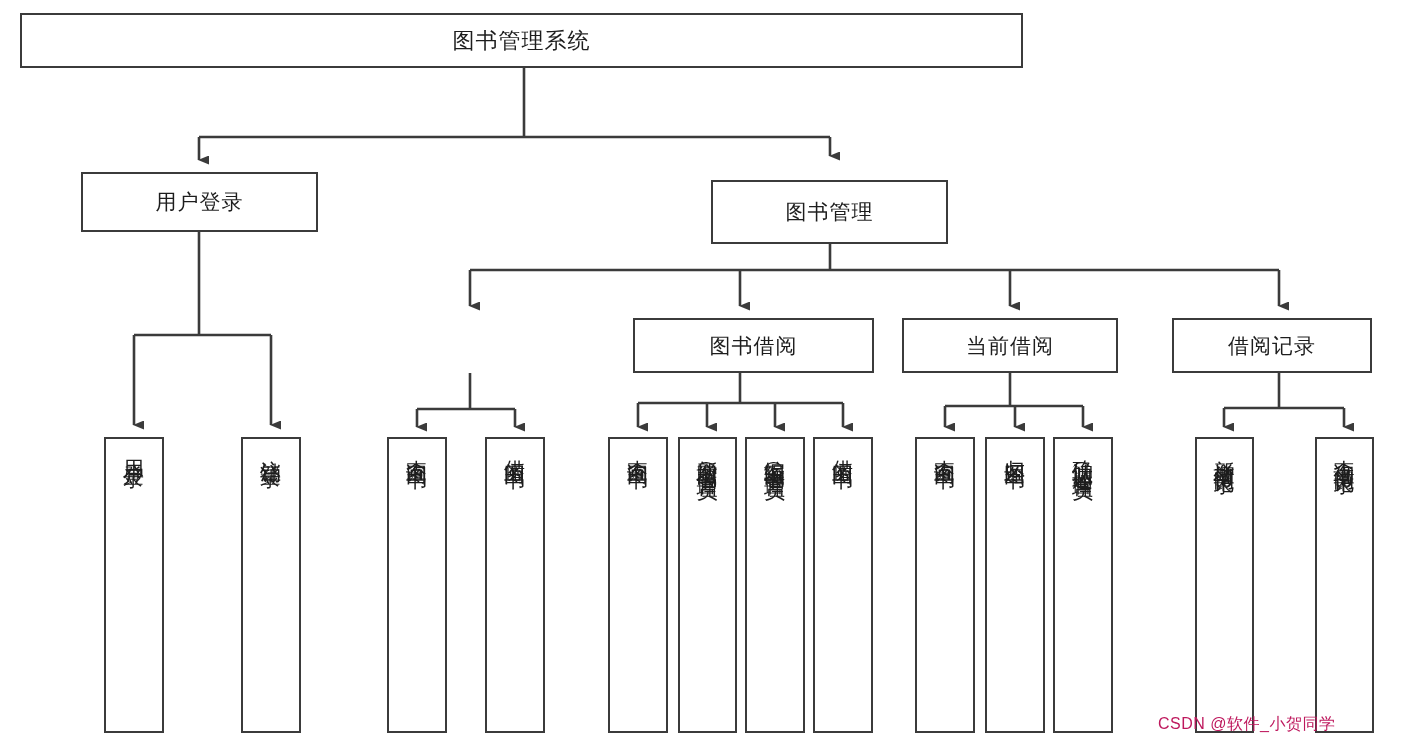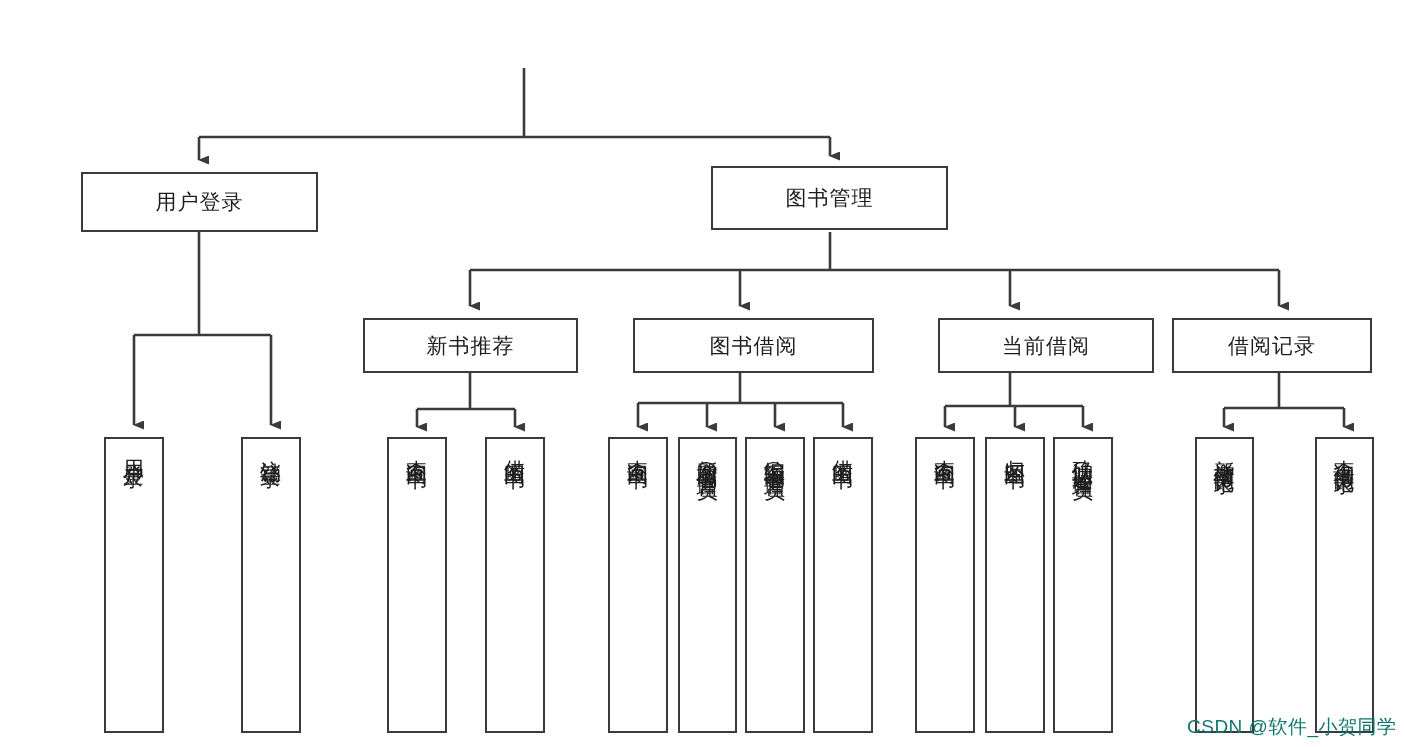--- a/index.html
+++ b/index.html
@@ -51,24 +51,24 @@
     line-height: 1.0;
     letter-spacing: 3px;
     color: #1d1d1d;
     white-space: nowrap;
   }
   .node.root {
     font-size: 22px;
   }
   .watermark {
     position: absolute;
-    left: 1187px;
+    left: 1158px;
     top: 714px;
-    font-size: 19px;
-    color: #0f766e;
+    font-size: 16px;
+    color: #be185d;
     letter-spacing: 0.5px;
     white-space: nowrap;
   }
 </style>
 </head>
 <body>
 
 <div id="canvas">
 
   <svg id="wires" viewBox="0 0 1405 747" xmlns="http://www.w3.org/2000/svg">
@@ -114,35 +114,35 @@
       <path d="M1015,406 L1015,427" marker-end="url(#arrow)"></path>
       <path d="M1083,406 L1083,427" marker-end="url(#arrow)"></path>
 
       <path d="M1279,373 L1279,408"></path>
       <path d="M1224,408 L1344,408"></path>
       <path d="M1224,408 L1224,427" marker-end="url(#arrow)"></path>
       <path d="M1344,408 L1344,427" marker-end="url(#arrow)"></path>
     </g>
   </svg>
 
+  <div class="node horiz root" style="left:20px; top:13px; width:1003px; height:55px;">
+    <span>图书管理系统</span>
+  </div>
 
   <div class="node horiz" style="left:81px; top:172px; width:237px; height:60px;">
     <span>用户登录</span>
   </div>
-  <div class="node horiz" style="left:711px; top:166px; width:237px; height:64px;">
+  <div class="node horiz" style="left:711px; top:180px; width:237px; height:64px;">
     <span>图书管理</span>
   </div>
 
-  <div class="node horiz" style="left:363px; top:318px; width:215px; height:55px;">
-    <span>新书推荐</span>
-  </div>
   <div class="node horiz" style="left:633px; top:318px; width:241px; height:55px;">
     <span>图书借阅</span>
   </div>
-  <div class="node horiz" style="left:902px; top:318px; width:216px; height:55px;margin-left:36px;">
+  <div class="node horiz" style="left:902px; top:318px; width:216px; height:55px;">
     <span>当前借阅</span>
   </div>
   <div class="node horiz" style="left:1172px; top:318px; width:200px; height:55px;">
     <span>借阅记录</span>
   </div>
 
   <div class="node vert" style="left:104px; top:437px; width:60px; height:296px;">
     <span class="vtext">用户登录</span>
   </div>
   <div class="node vert" style="left:241px; top:437px; width:60px; height:296px;">

